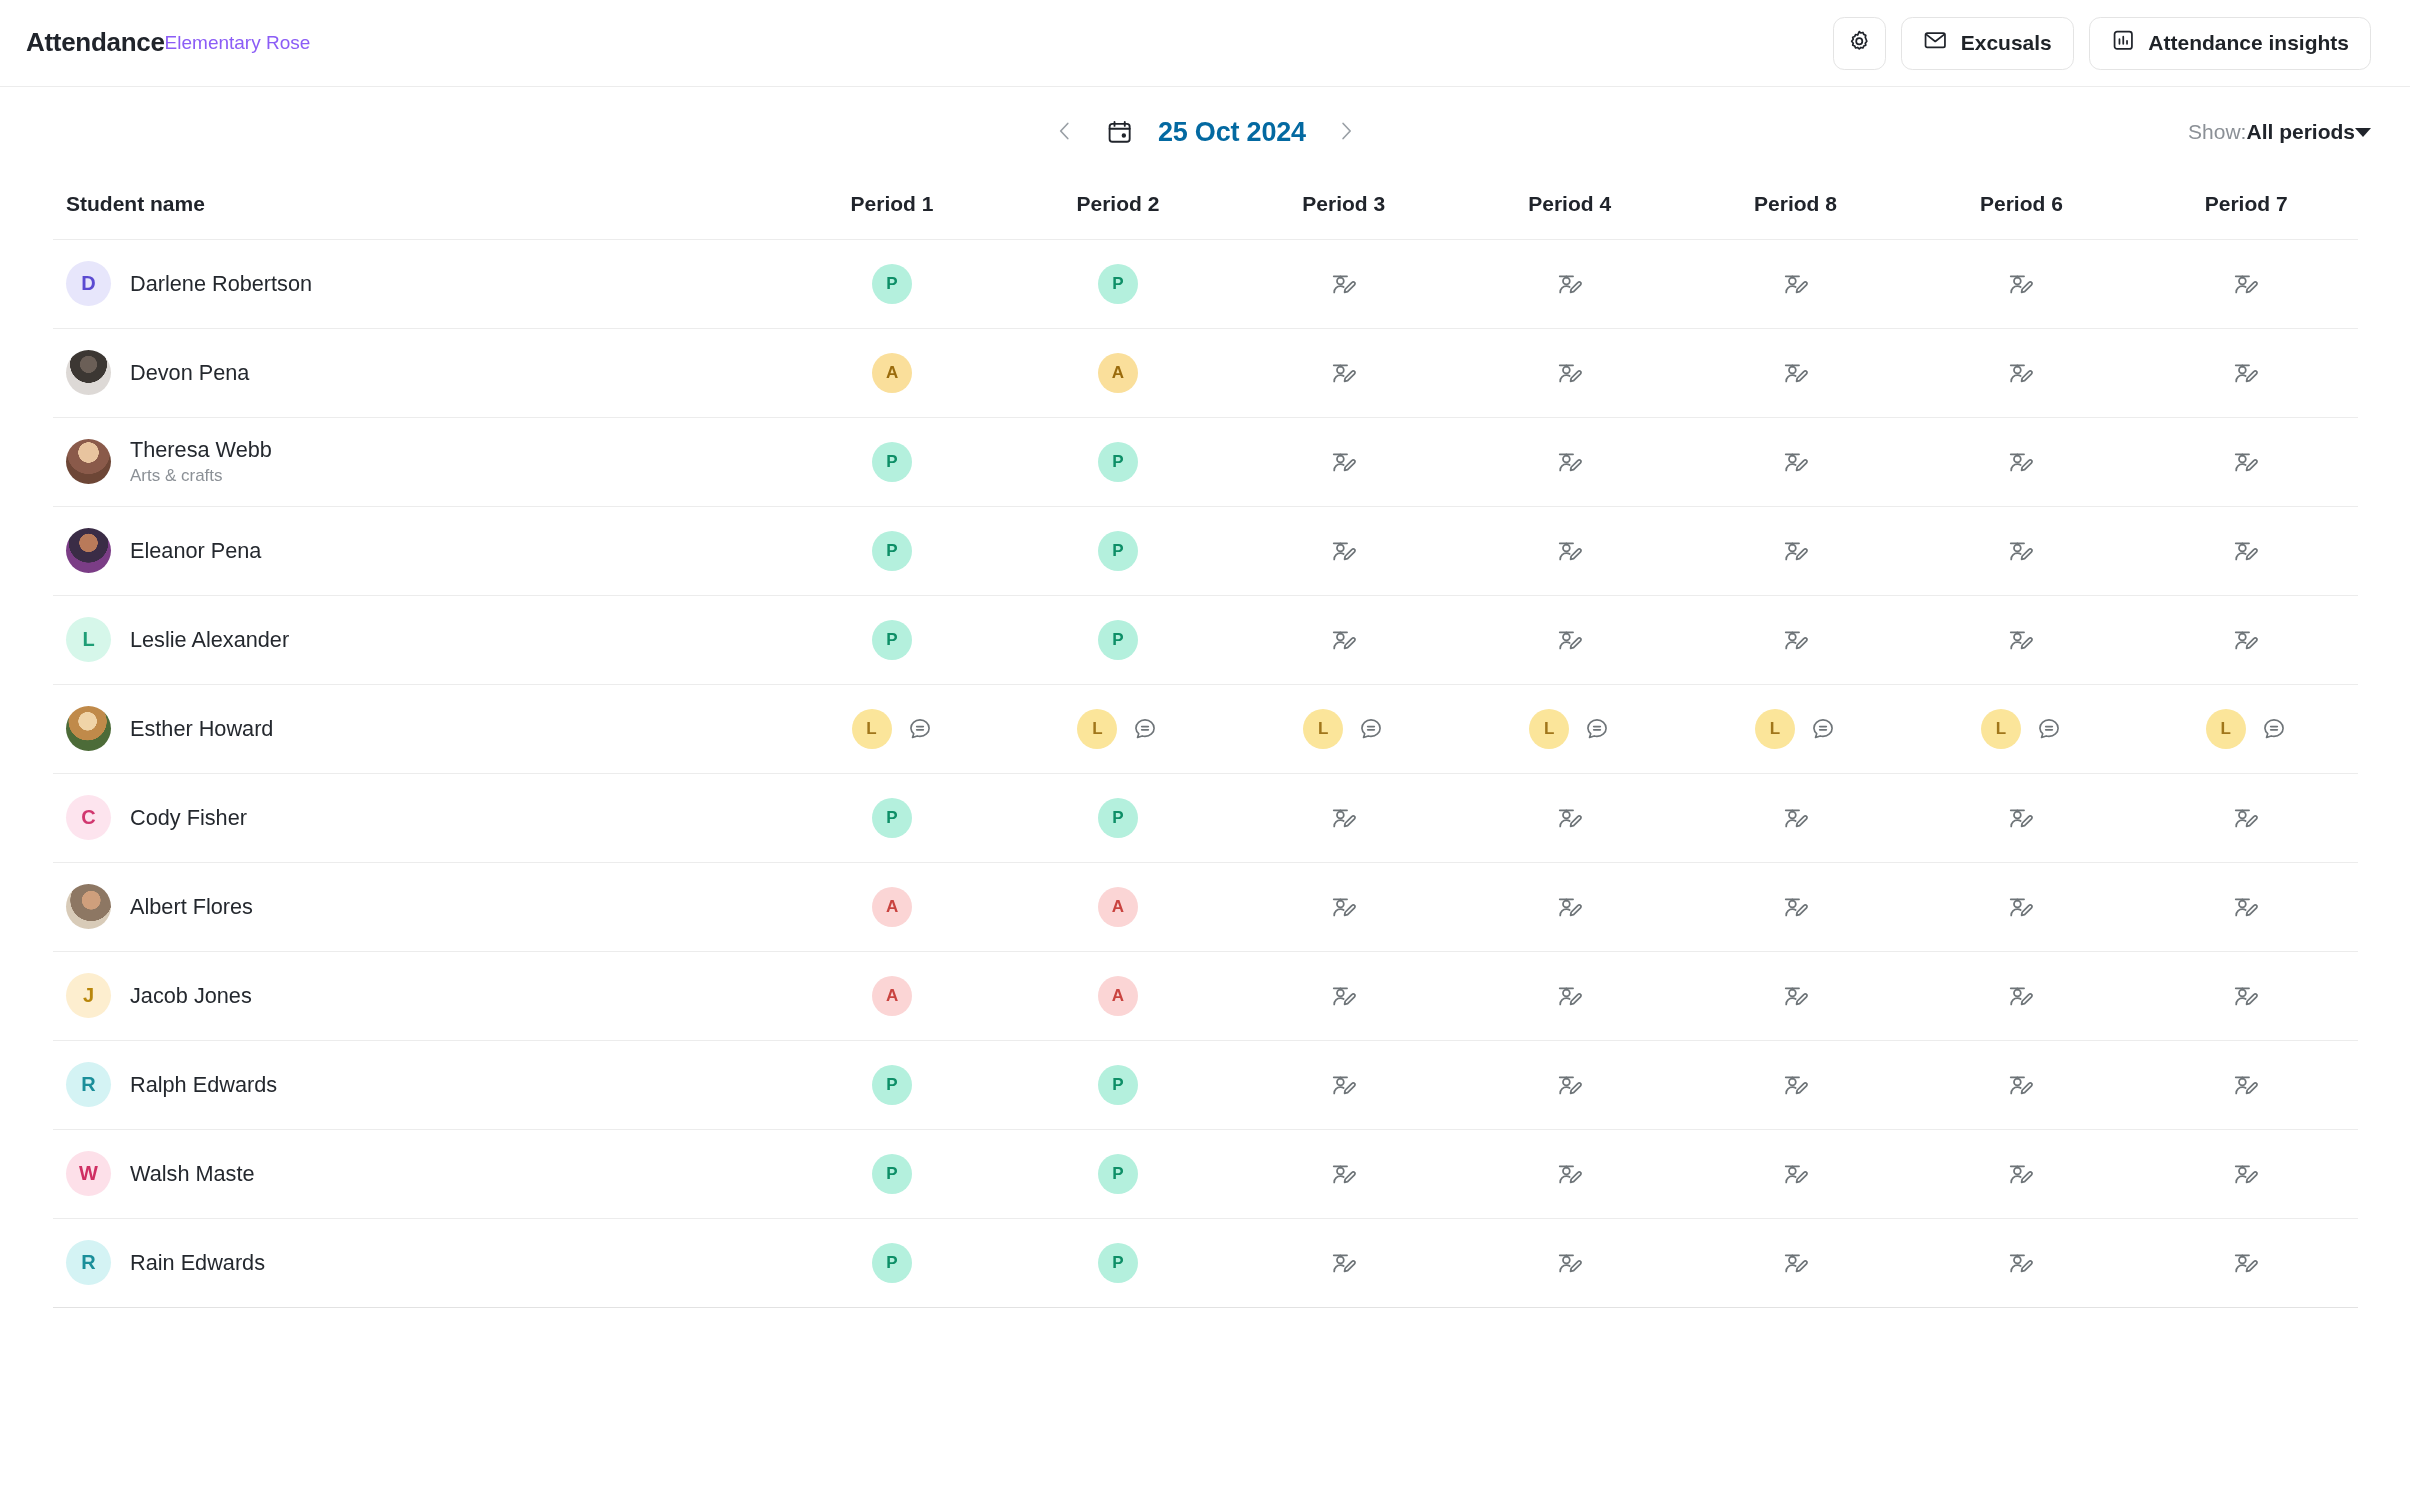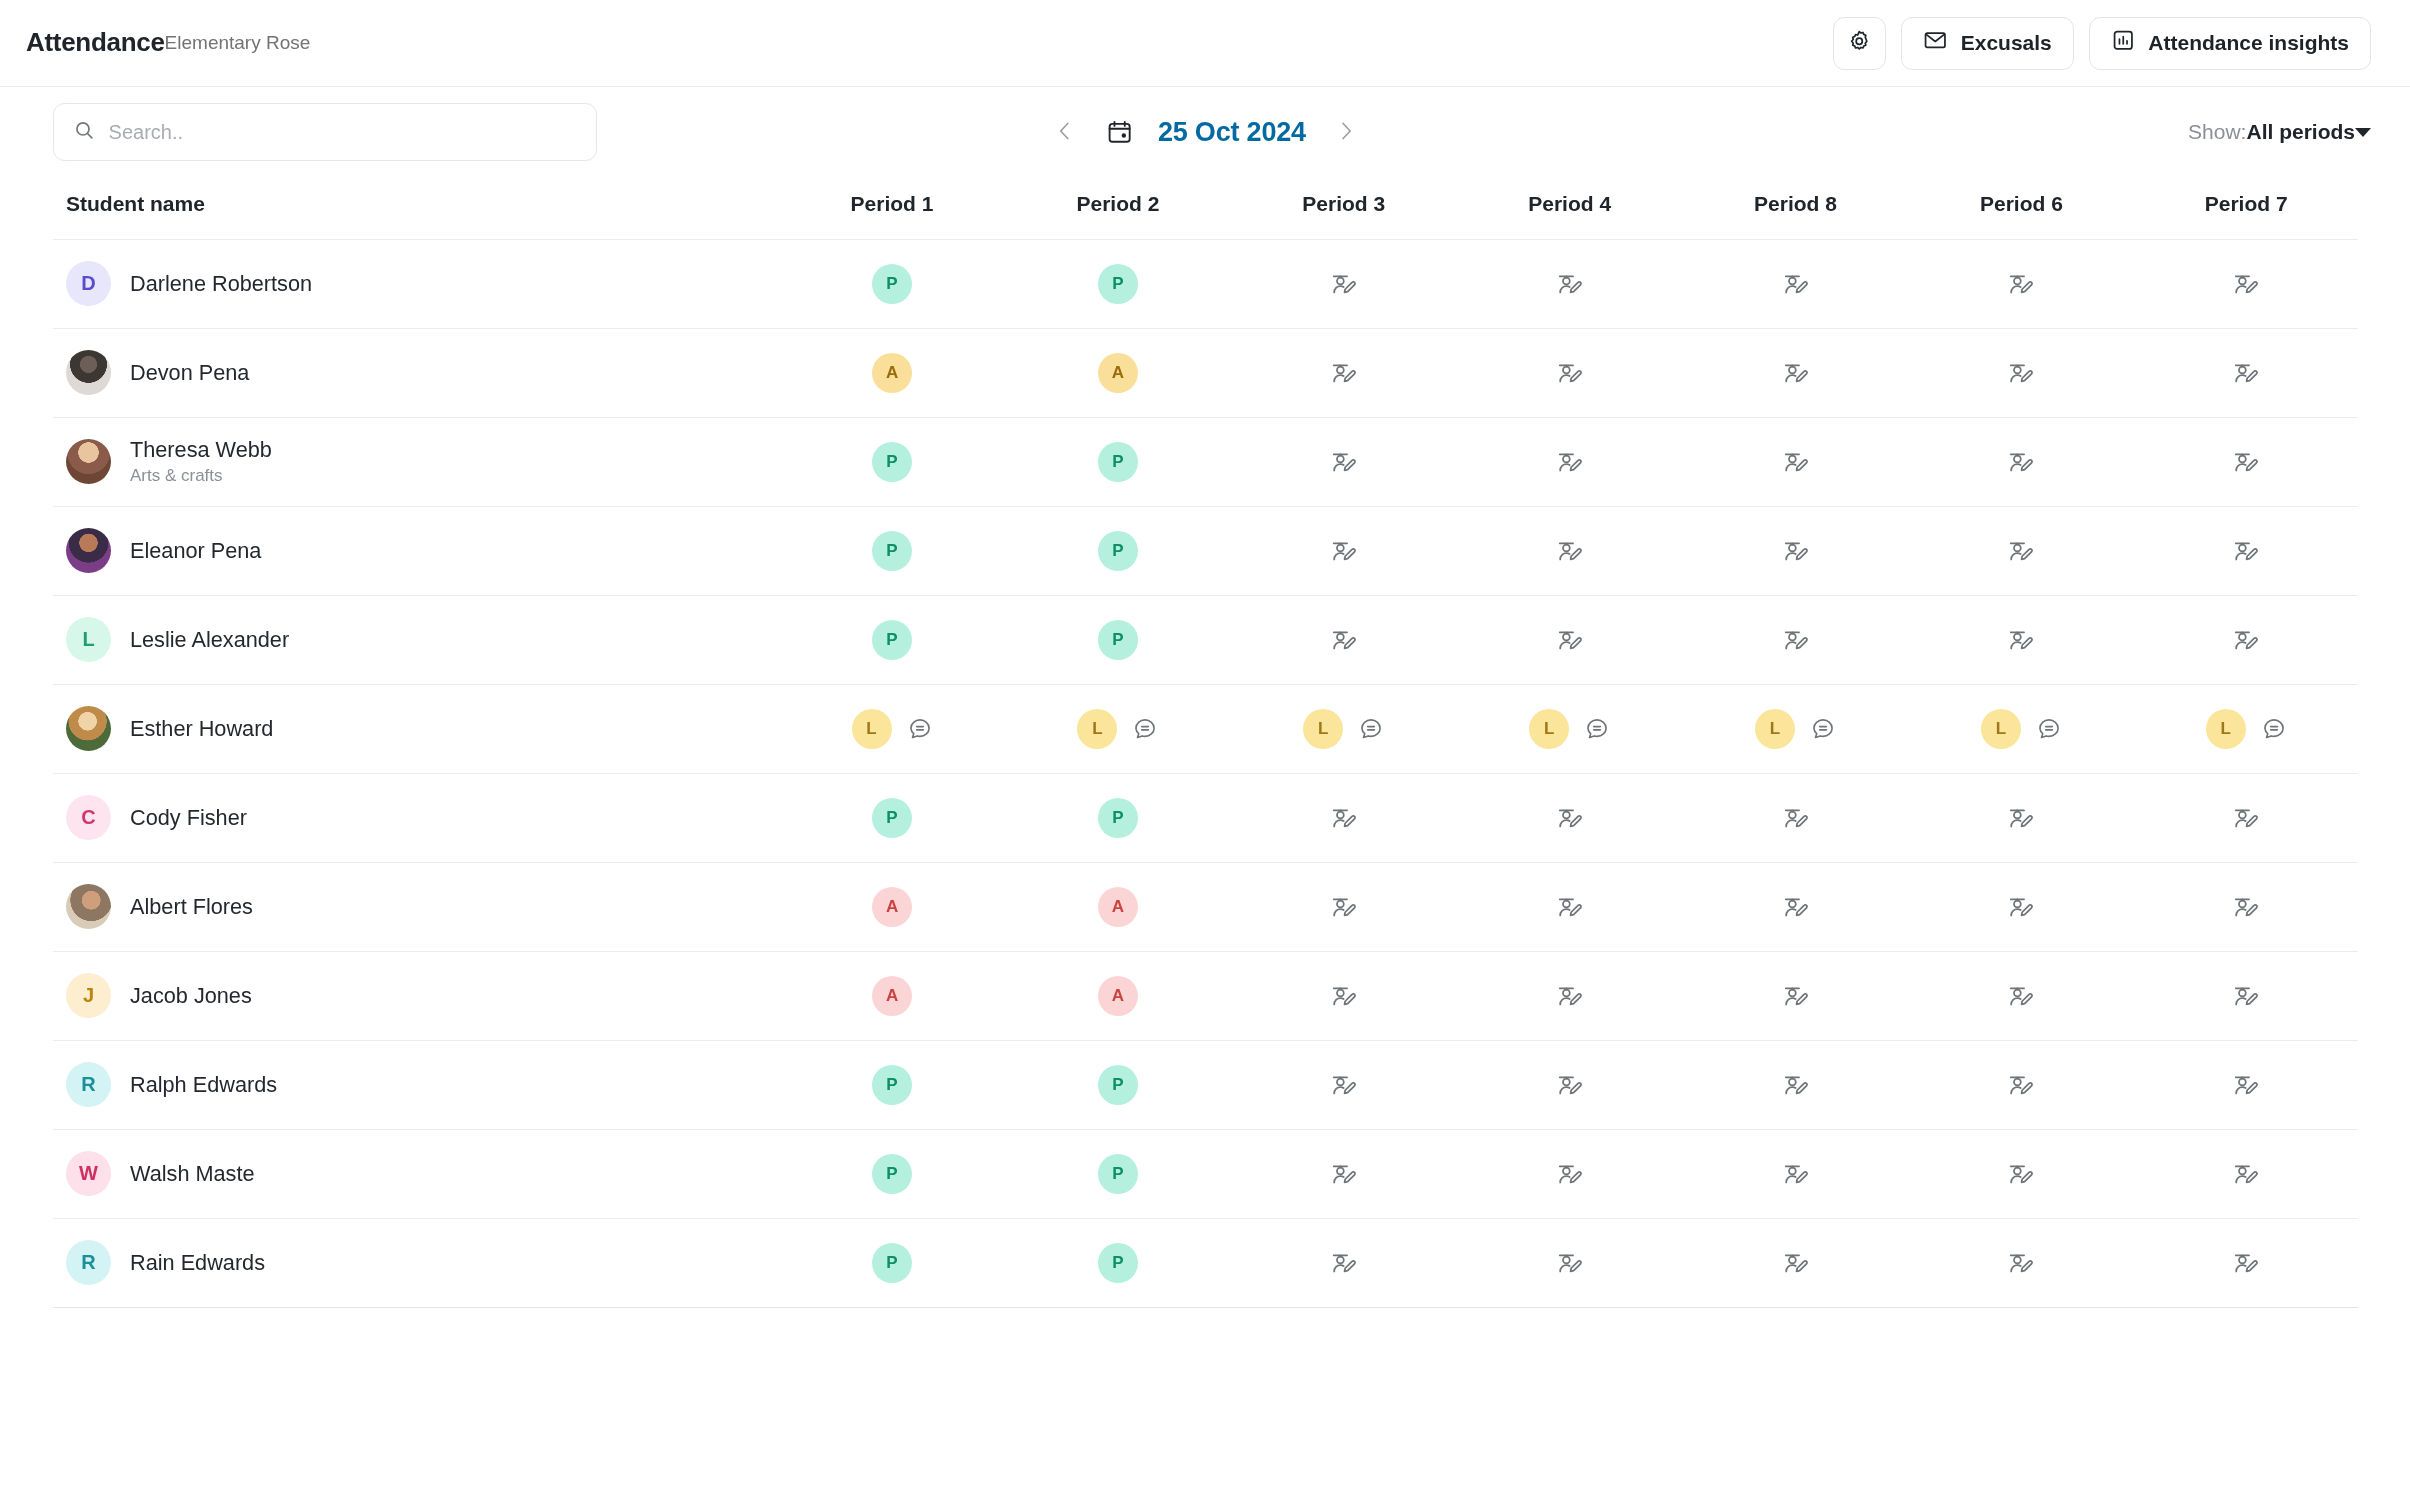--- a/index.html
+++ b/index.html
@@ -23,21 +23,21 @@
   .title-block { display: flex; flex-direction: row; justify-content: center; }
   .app-title {
     font-size: 26px;
     font-weight: 700;
     letter-spacing: -0.3px;
     color: #20242b;
     line-height: 1.15;
   }
   .app-subtitle {
     font-size: 19px;
-    color: #737373;
+    color: #8b5cf6;
     margin-top: 3.8px;
     line-height: 1.15;
   }
   .header-actions {
     margin-left: auto;
     display: flex;
     align-items: center;
     gap: 15px;
   }
   .icon-btn {
@@ -214,29 +214,20 @@
           <rect x="3.5" y="3.5" width="17" height="17" rx="2.5"></rect>
           <path d="M8.3 15.5V11M12 15.5V8.5M15.7 15.5v-3"></path>
         </svg>
       </span>
       <span>Attendance insights</span>
     </div>
   </div>
 </div>
 
 <div class="toolbar">
-  <div class="search-box">
-    <span>
-      <svg width="22.6" height="22.6" viewBox="0 0 24 24" fill="none" stroke="#72777d" stroke-width="1.8" stroke-linecap="round">
-        <circle cx="10.6" cy="10.6" r="6.4"></circle>
-        <path d="M15.4 15.4 20 20"></path>
-      </svg>
-    </span>
-    <input type="text" placeholder="Search.." style="">
-  </div>
 
   <div class="date-nav">
     <div class="nav-arrow">
       <span>
         <svg width="22.6" height="26" viewBox="0 0 24 24" fill="none" stroke="#9aa0a6" stroke-width="1.8" stroke-linecap="round" stroke-linejoin="round">
           <path d="M15 4 7.5 12 15 20"></path>
         </svg>
       </span>
     </div>
 

